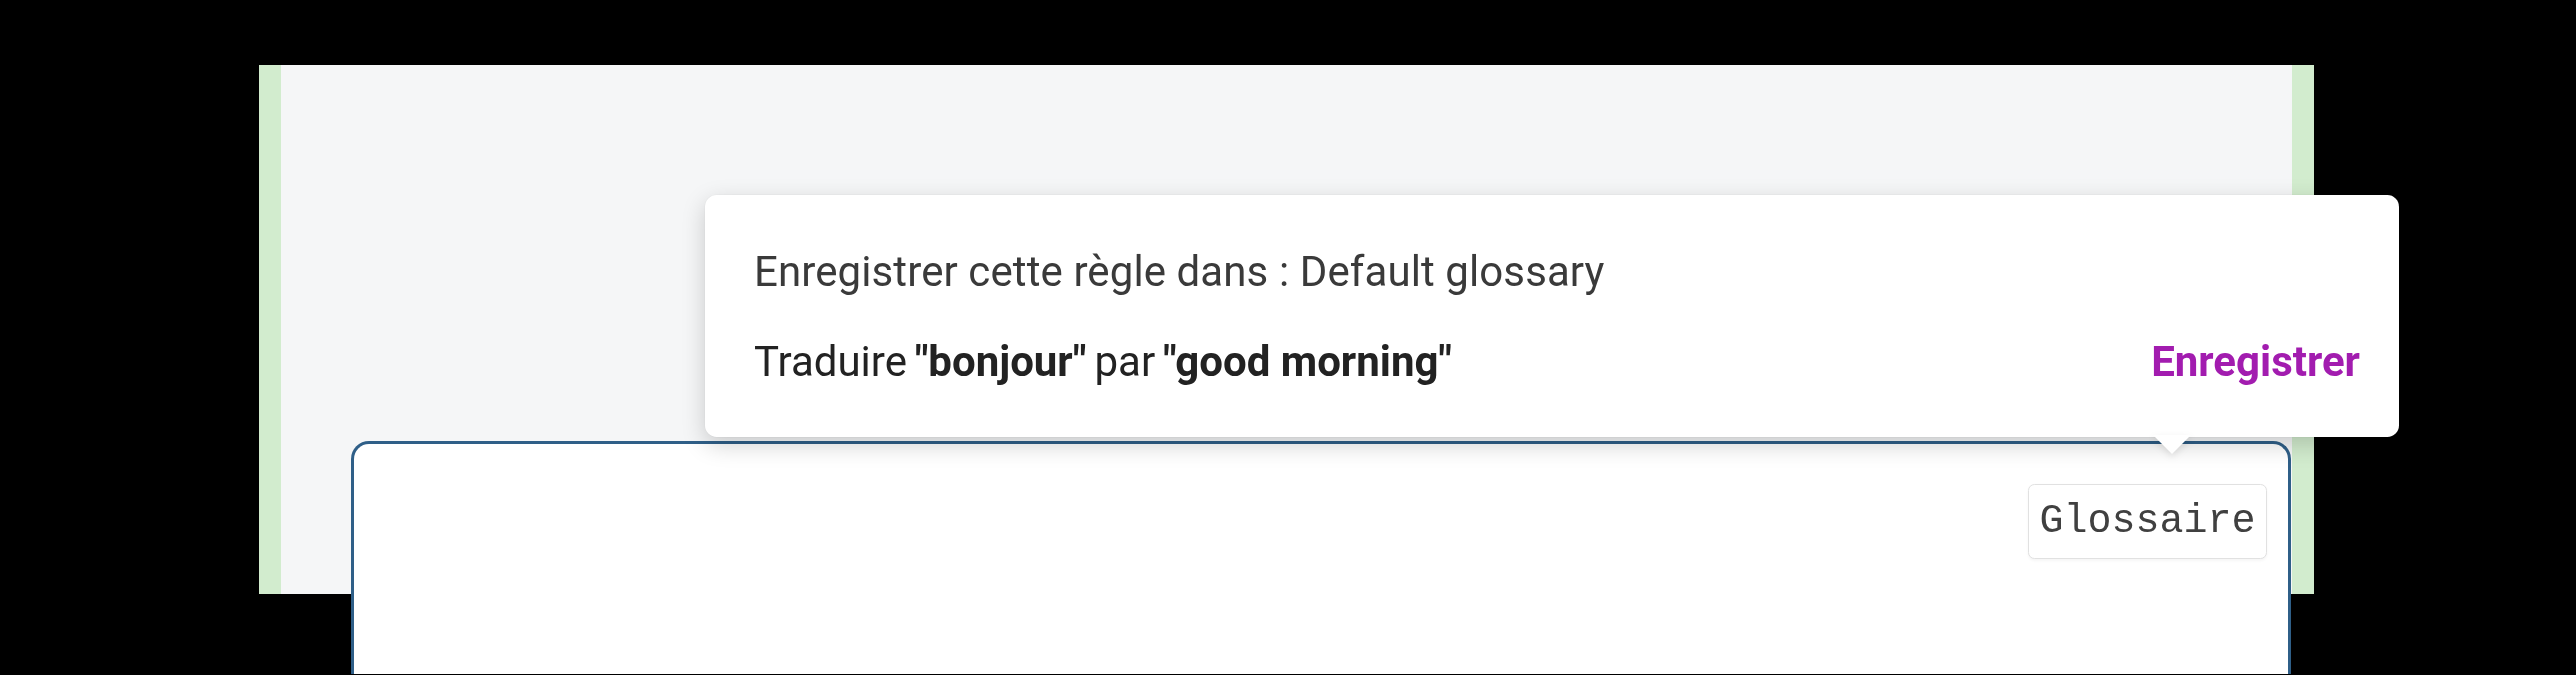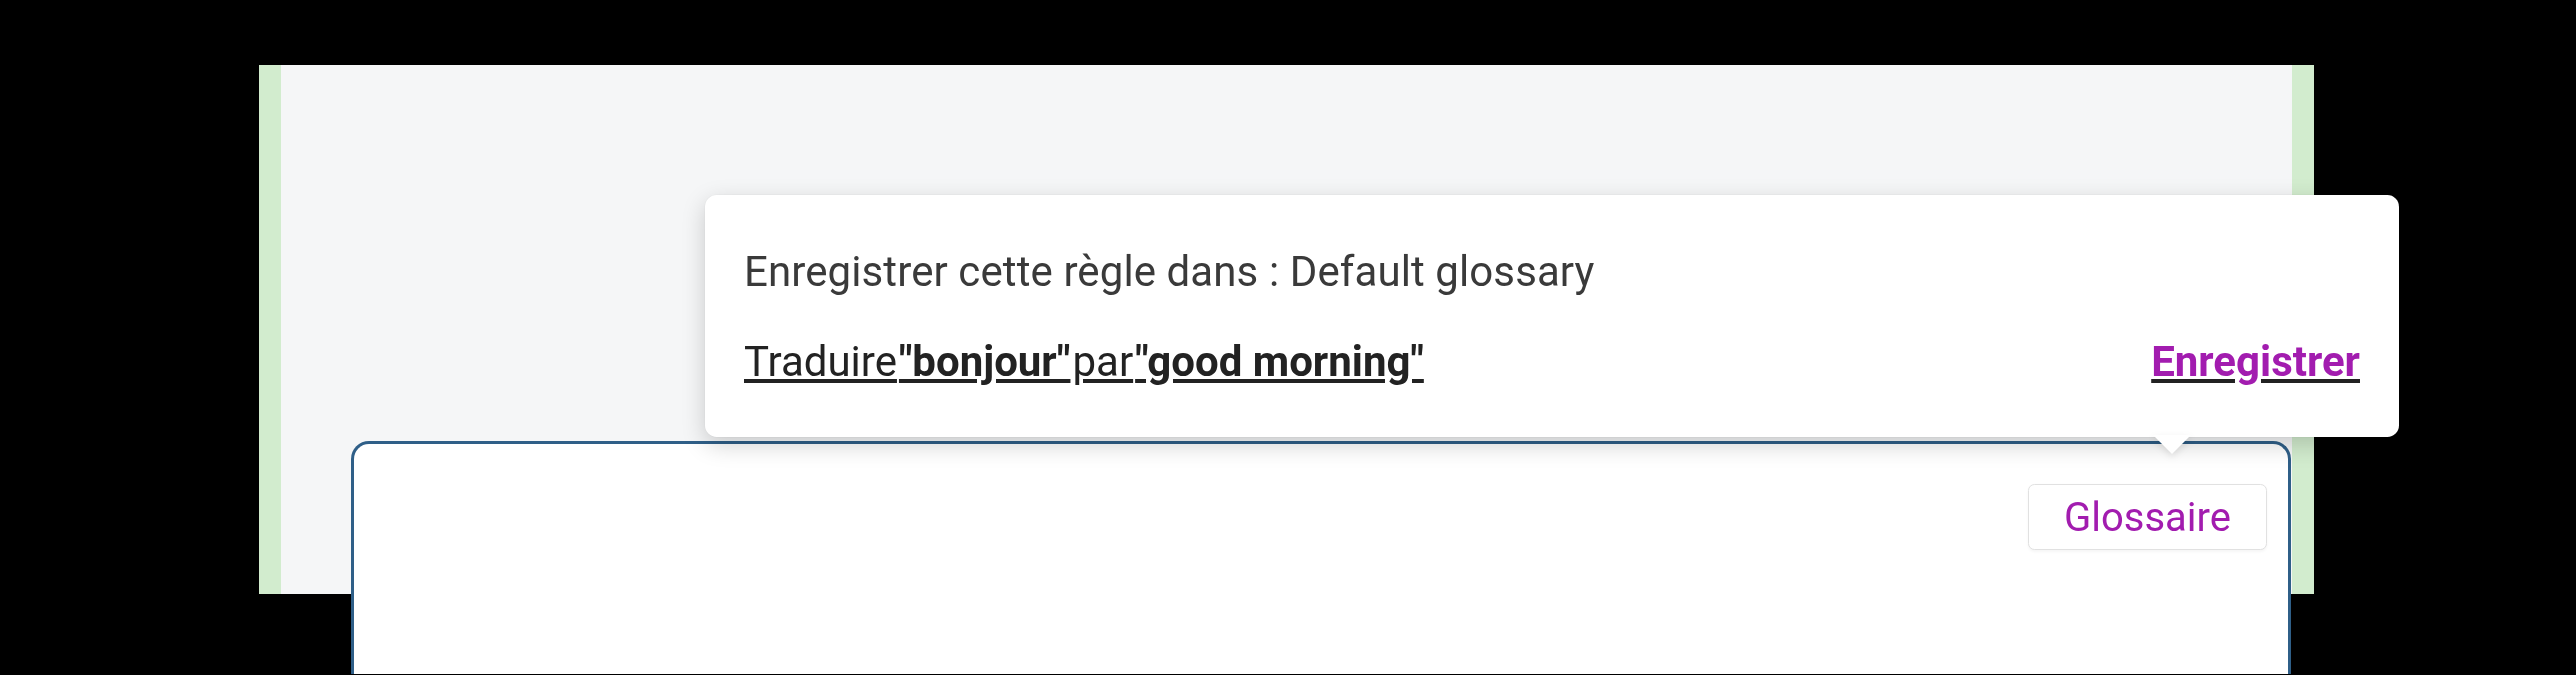--- a/index.html
+++ b/index.html
@@ -46,43 +46,44 @@
       border-top-left-radius: 18px;
       border-top-right-radius: 18px;
       border-bottom: none;
     }
     
     .glossary-tab {
       position: absolute;
       left: 1747px;
       top: 419px;
       width: 239px;
-      height: 66px;
+      height: 75px;
       background: #ffffff;
       border: 1.3px solid #e1e1e1;
       border-radius: 6.5px;
       display: flex;
       align-items: center;
       justify-content: center;
       font-size: 40px;
-      color: #a21caf;
+      color: #404040;
       cursor: pointer;
       box-shadow: 0 1.3px 2.6px rgba(0,0,0,0.04);
+      font-family: Liberation Mono, monospace;
     }
     
     .popup {
       position: absolute;
       left: 424px;
       top: 130px;
       width: 1694px;
       height: 242px;
       background: #ffffff;
       border-radius: 11.7px;
       box-shadow: 0 7.8px 23.4px rgba(0,0,0,0.18), 0 0 0 0.6px rgba(0,0,0,0.03);
-      padding: 31px 39px 31px 39px;
+      padding: 31px 39px 31px 49px;
       display: flex;
       flex-direction: column;
       justify-content: space-around;
     }
     
     .popup::after {
       content: "";
       position: absolute;
       bottom: -17px;
       right: 208px;
@@ -95,23 +96,22 @@
     .popup .line1 {
       font-size: 42px;
       color: #3a3a3a;
       letter-spacing: 0.1px;
     }
     .popup .line2 {
       font-size: 42px;
       color: #222222;
       display: flex;
       align-items: baseline;
-      gap: 2px;
+      gap: 8px;
       flex-wrap: nowrap;
-      text-decoration: underline;
     }
     .popup .line2 .chunk {
       white-space: nowrap;
     }
     .popup .bold {
       font-weight: 700;
     }
     .popup .save-link {
       color: #a21caf;
       font-weight: 700;

